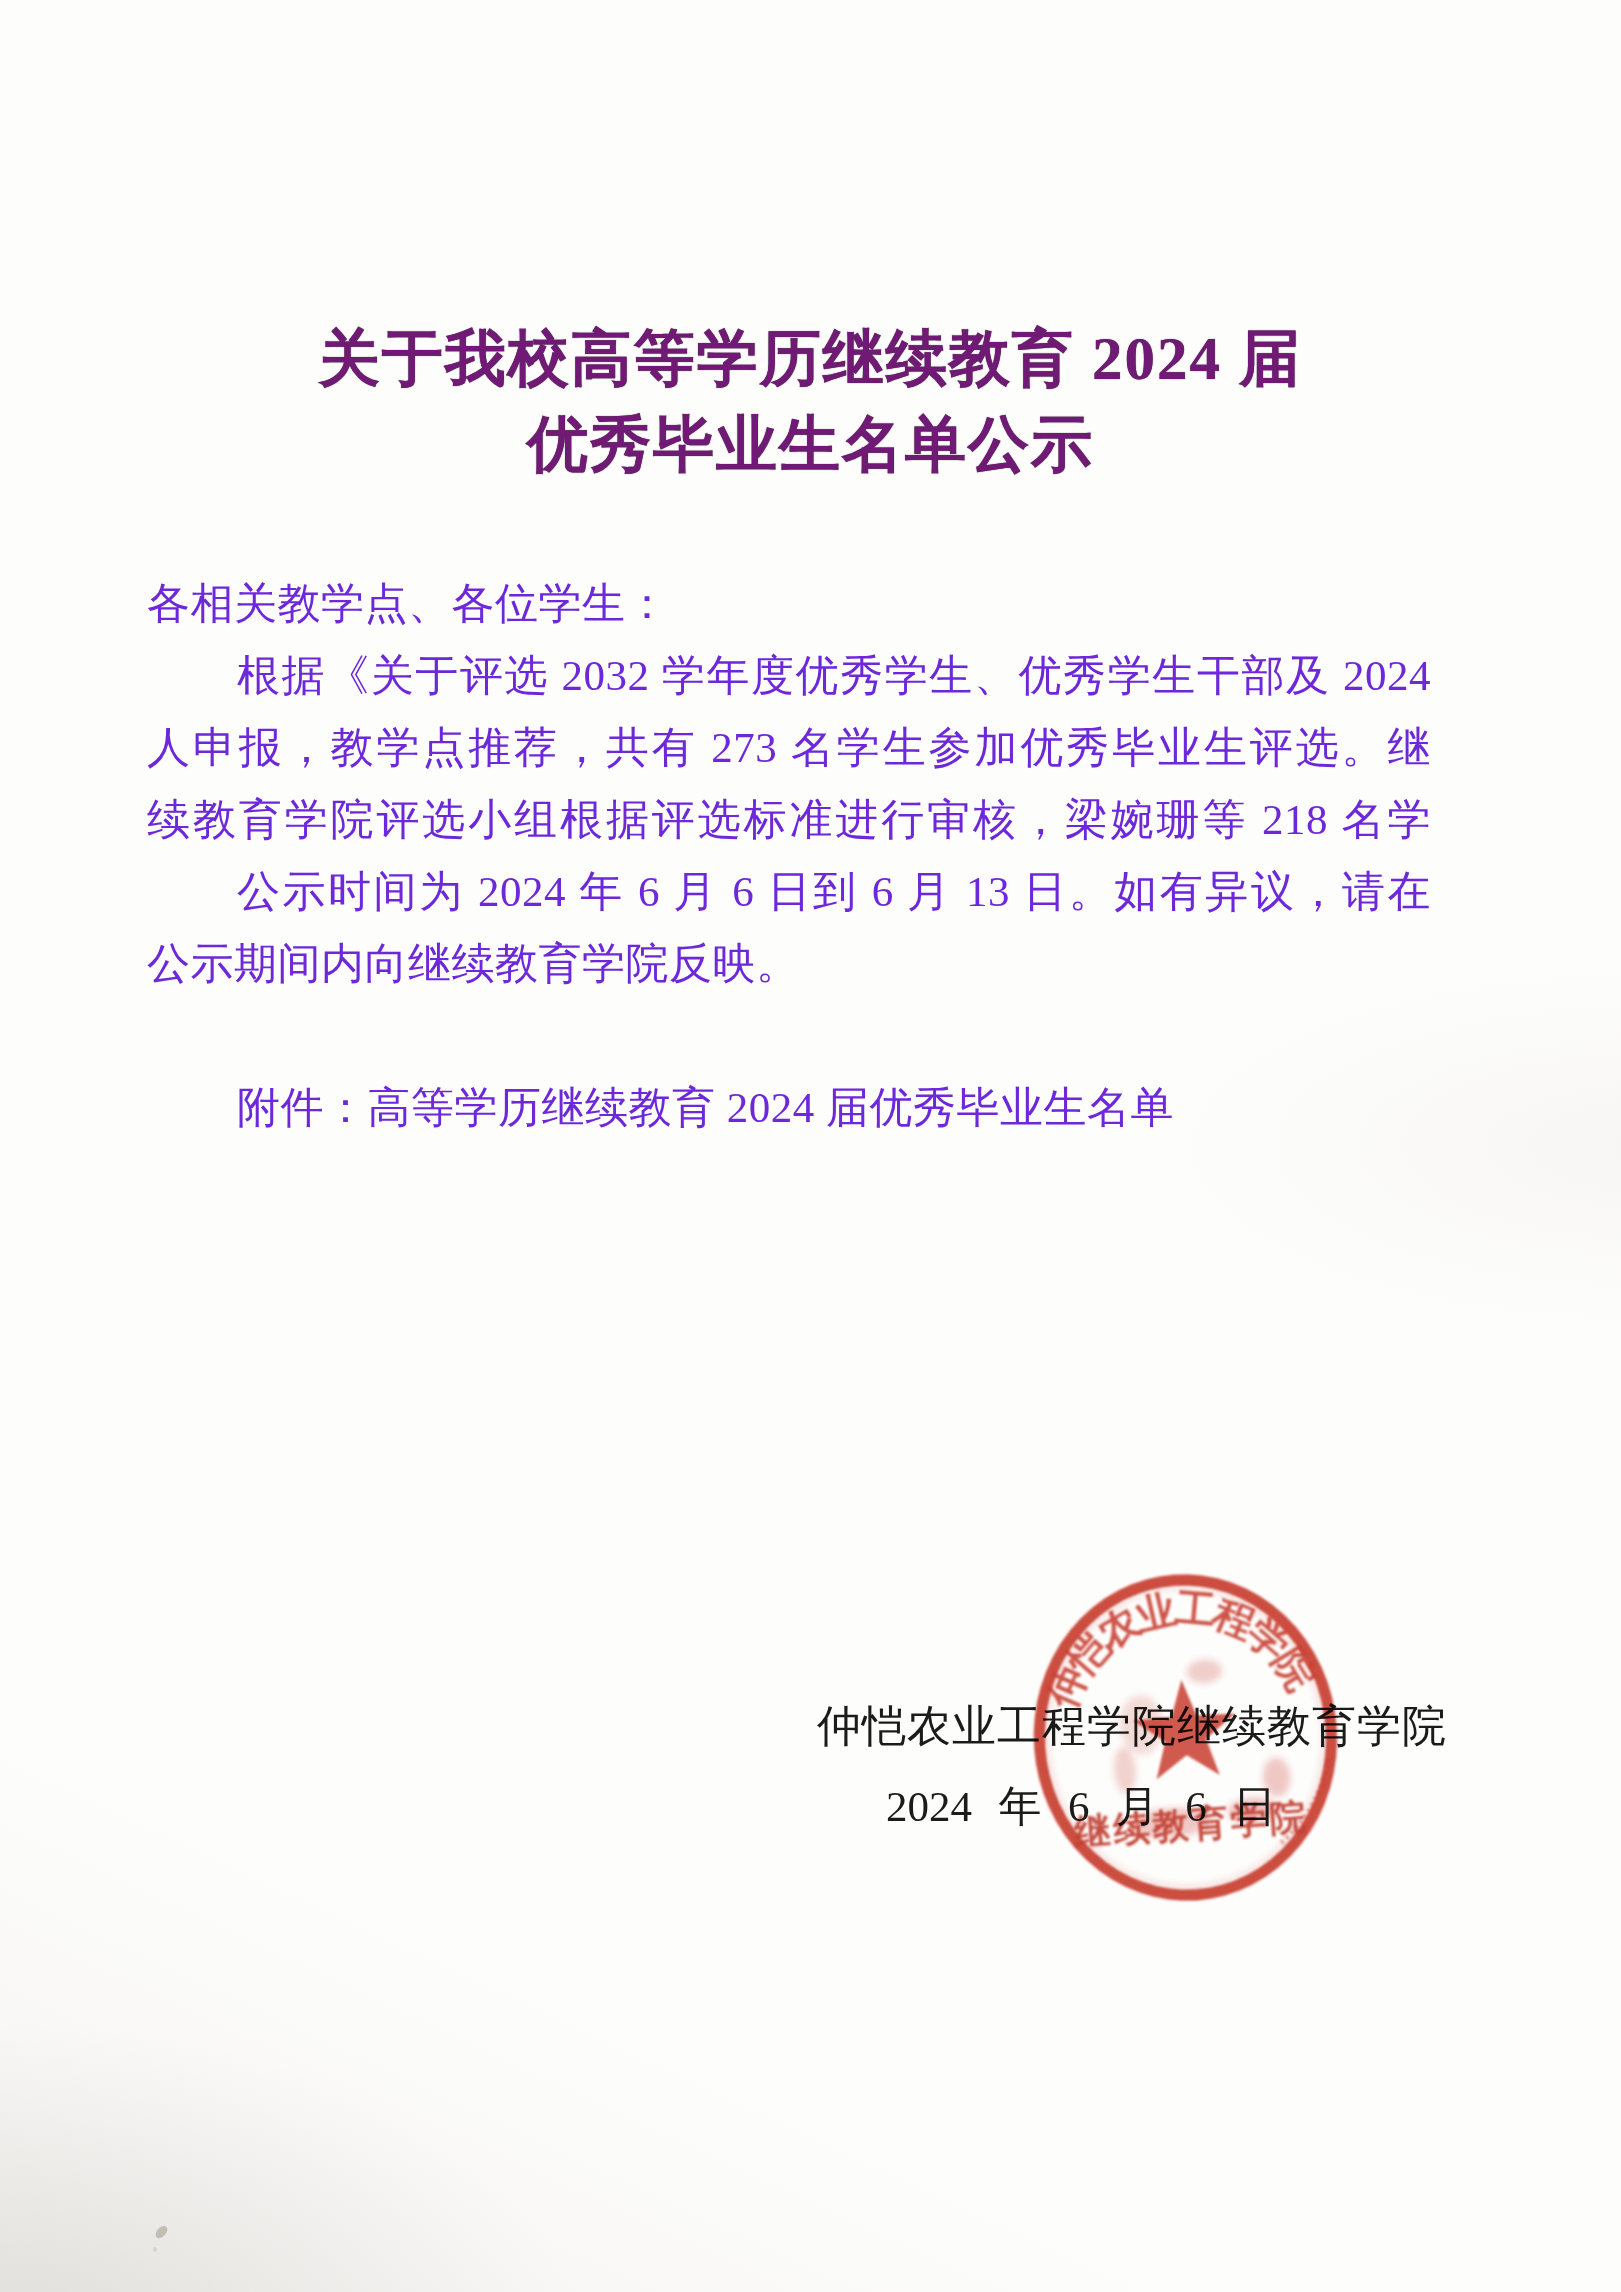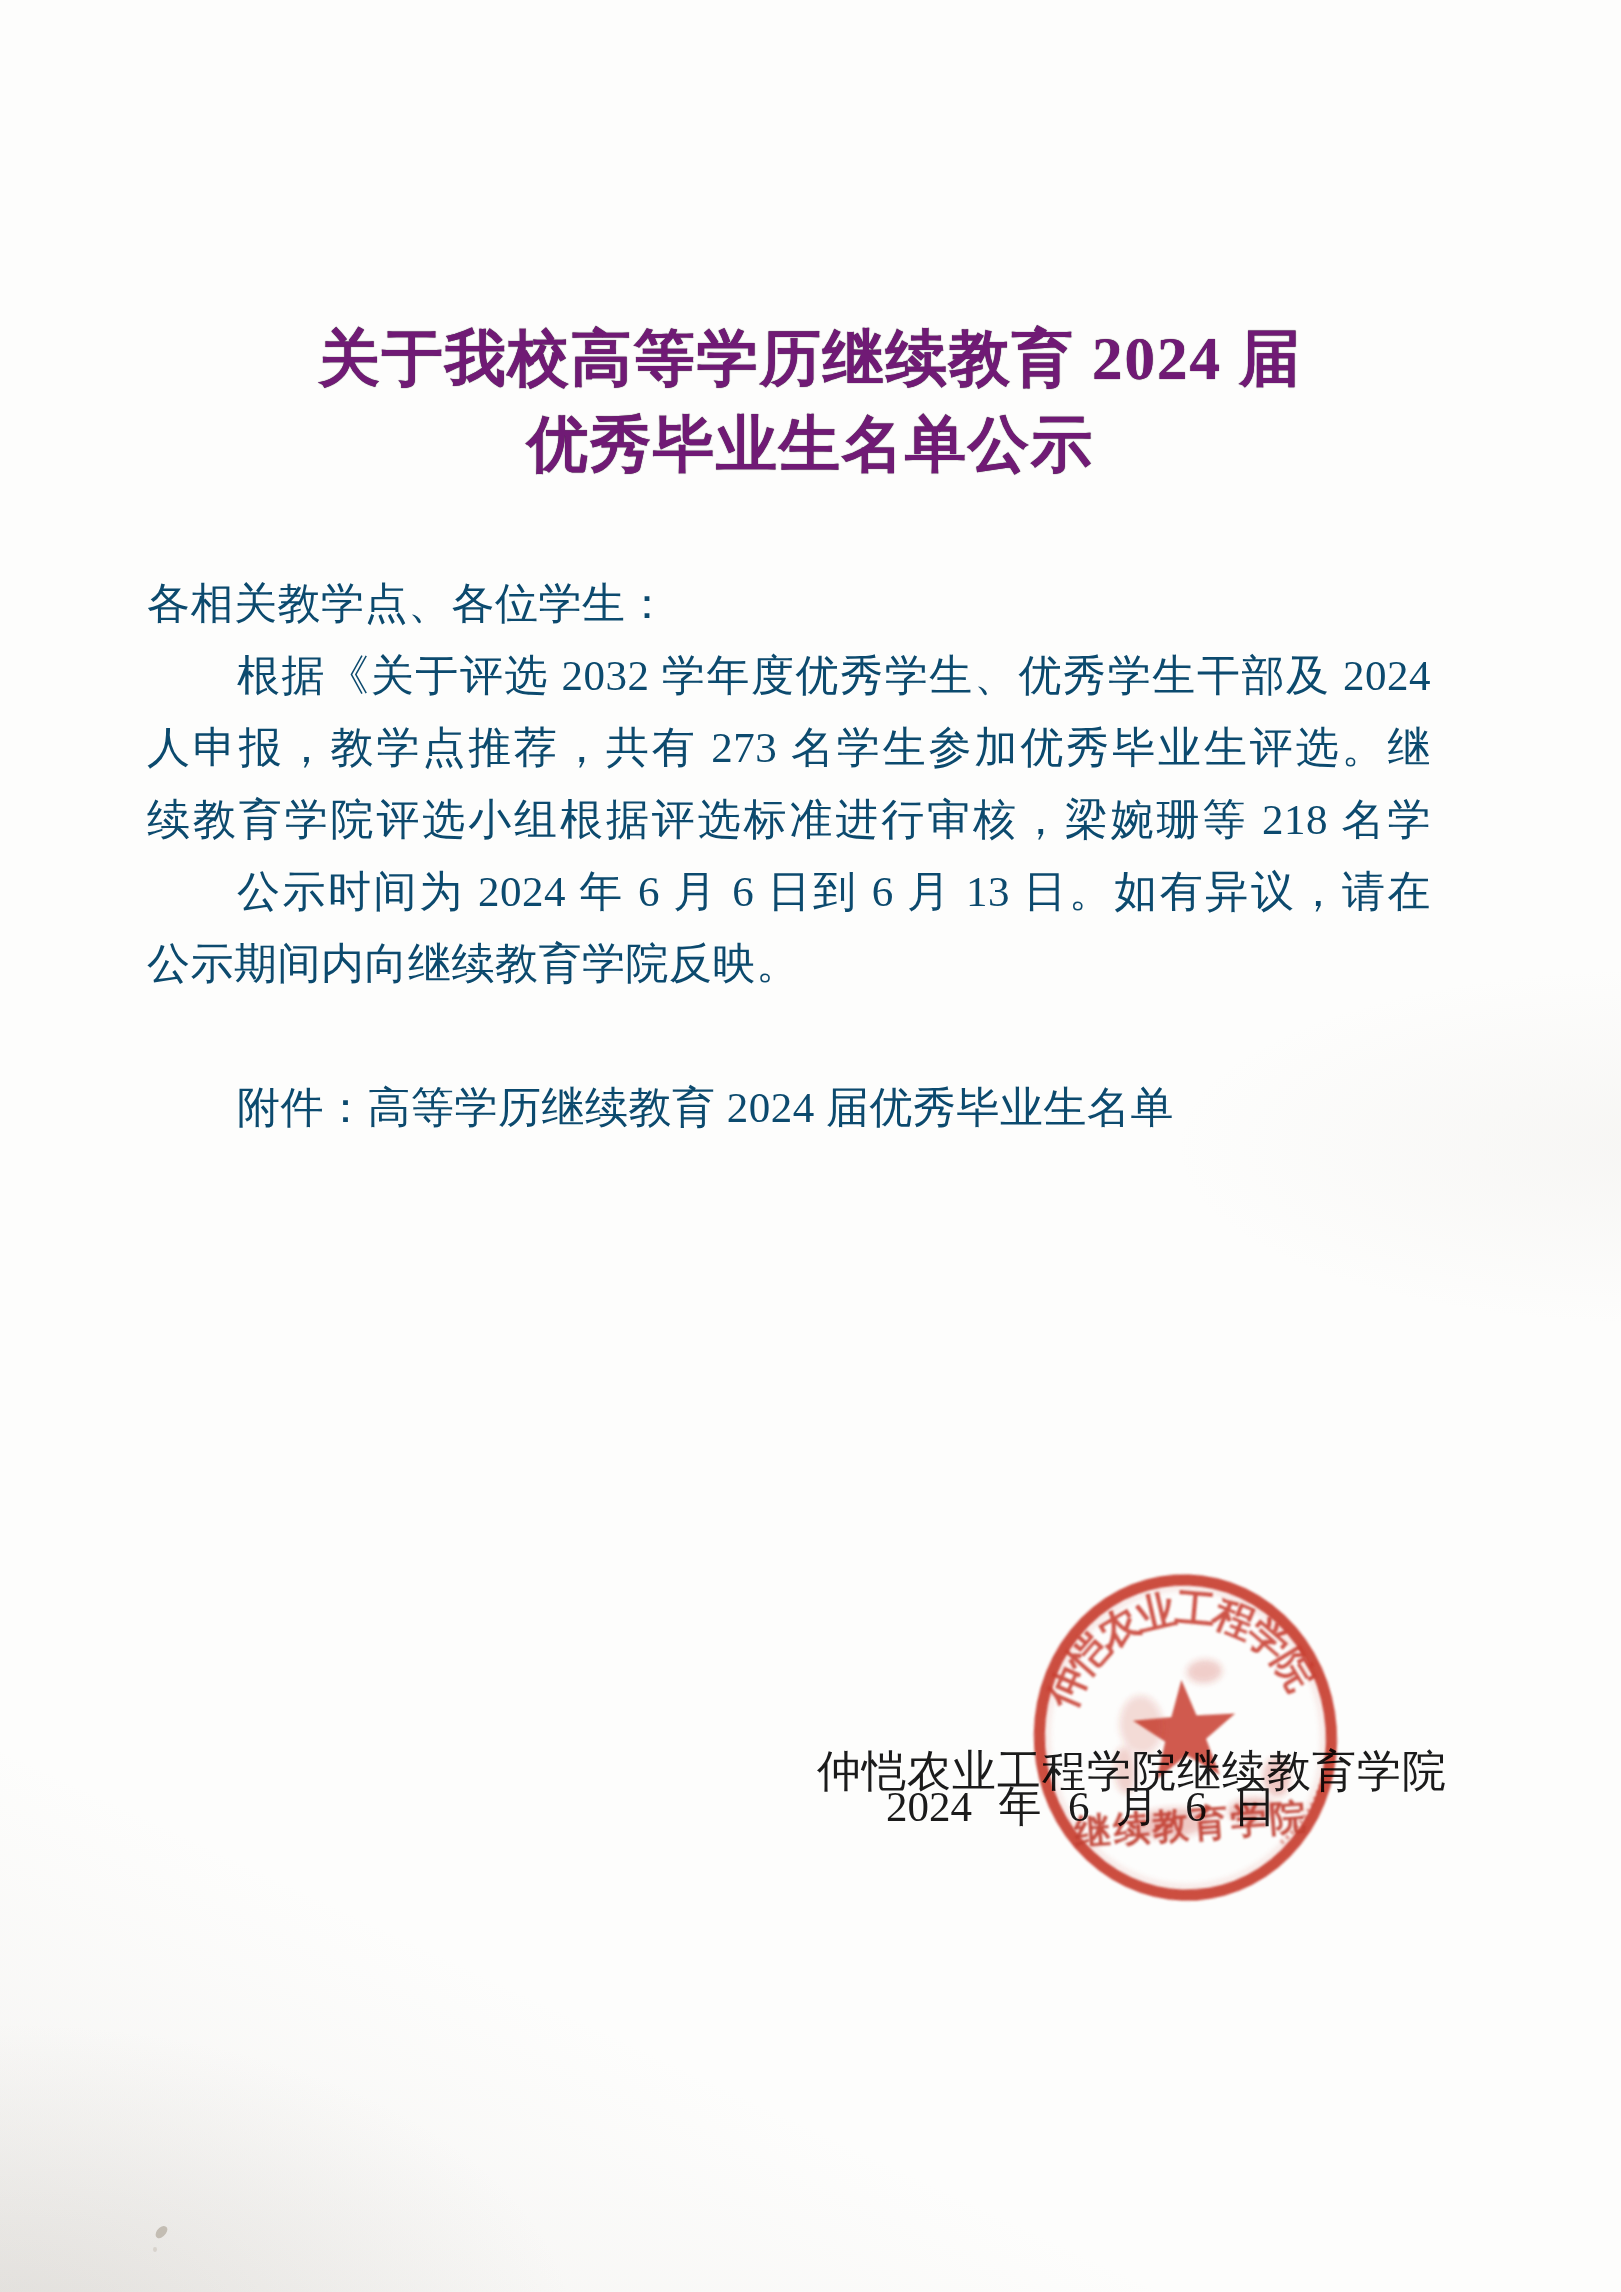--- a/index.html
+++ b/index.html
@@ -23,29 +23,29 @@
   .title-block{
     position:absolute;top:316px;left:0;right:0;
     text-align:center;
     font-size:61px;line-height:86px;
     font-weight:900;color:#701a75;
     letter-spacing:2px;
     text-shadow:0 0 1px #222;
   }
   .body-block{
     position:absolute;left:147px;top:568px;width:1284px;
-    font-size:43px;line-height:72px;letter-spacing:0.5px;color:#0c4a6e;
+    font-size:43px;line-height:72px;letter-spacing:0.5px;color:#6d28d9;
   }
   .bline{white-space:pre-wrap;}
   .jline{text-align:justify;text-align-last:justify;text-justify:inter-character;}
   .ind{text-indent:90px;}
   .spacer{height:72px;}
   .gap{display:inline-block;width:172px;}
   .sig-org{
-    position:absolute;top:1742px;left:789px;width:686px;
+    position:absolute;top:1697px;left:789px;width:686px;
     text-align:center;font-size:44px;letter-spacing:1px;color:#1b1b1b;
   }
   .sig-date{
     position:absolute;top:1778px;left:886px;width:588px;
     text-align:left;font-size:43px;word-spacing:15.7px;color:#1b1b1b;
   }
   .stamp{
     position:absolute;left:1017px;top:1555px;width:337px;height:367px;
     transform:rotate(-4deg);
     mix-blend-mode:multiply;

